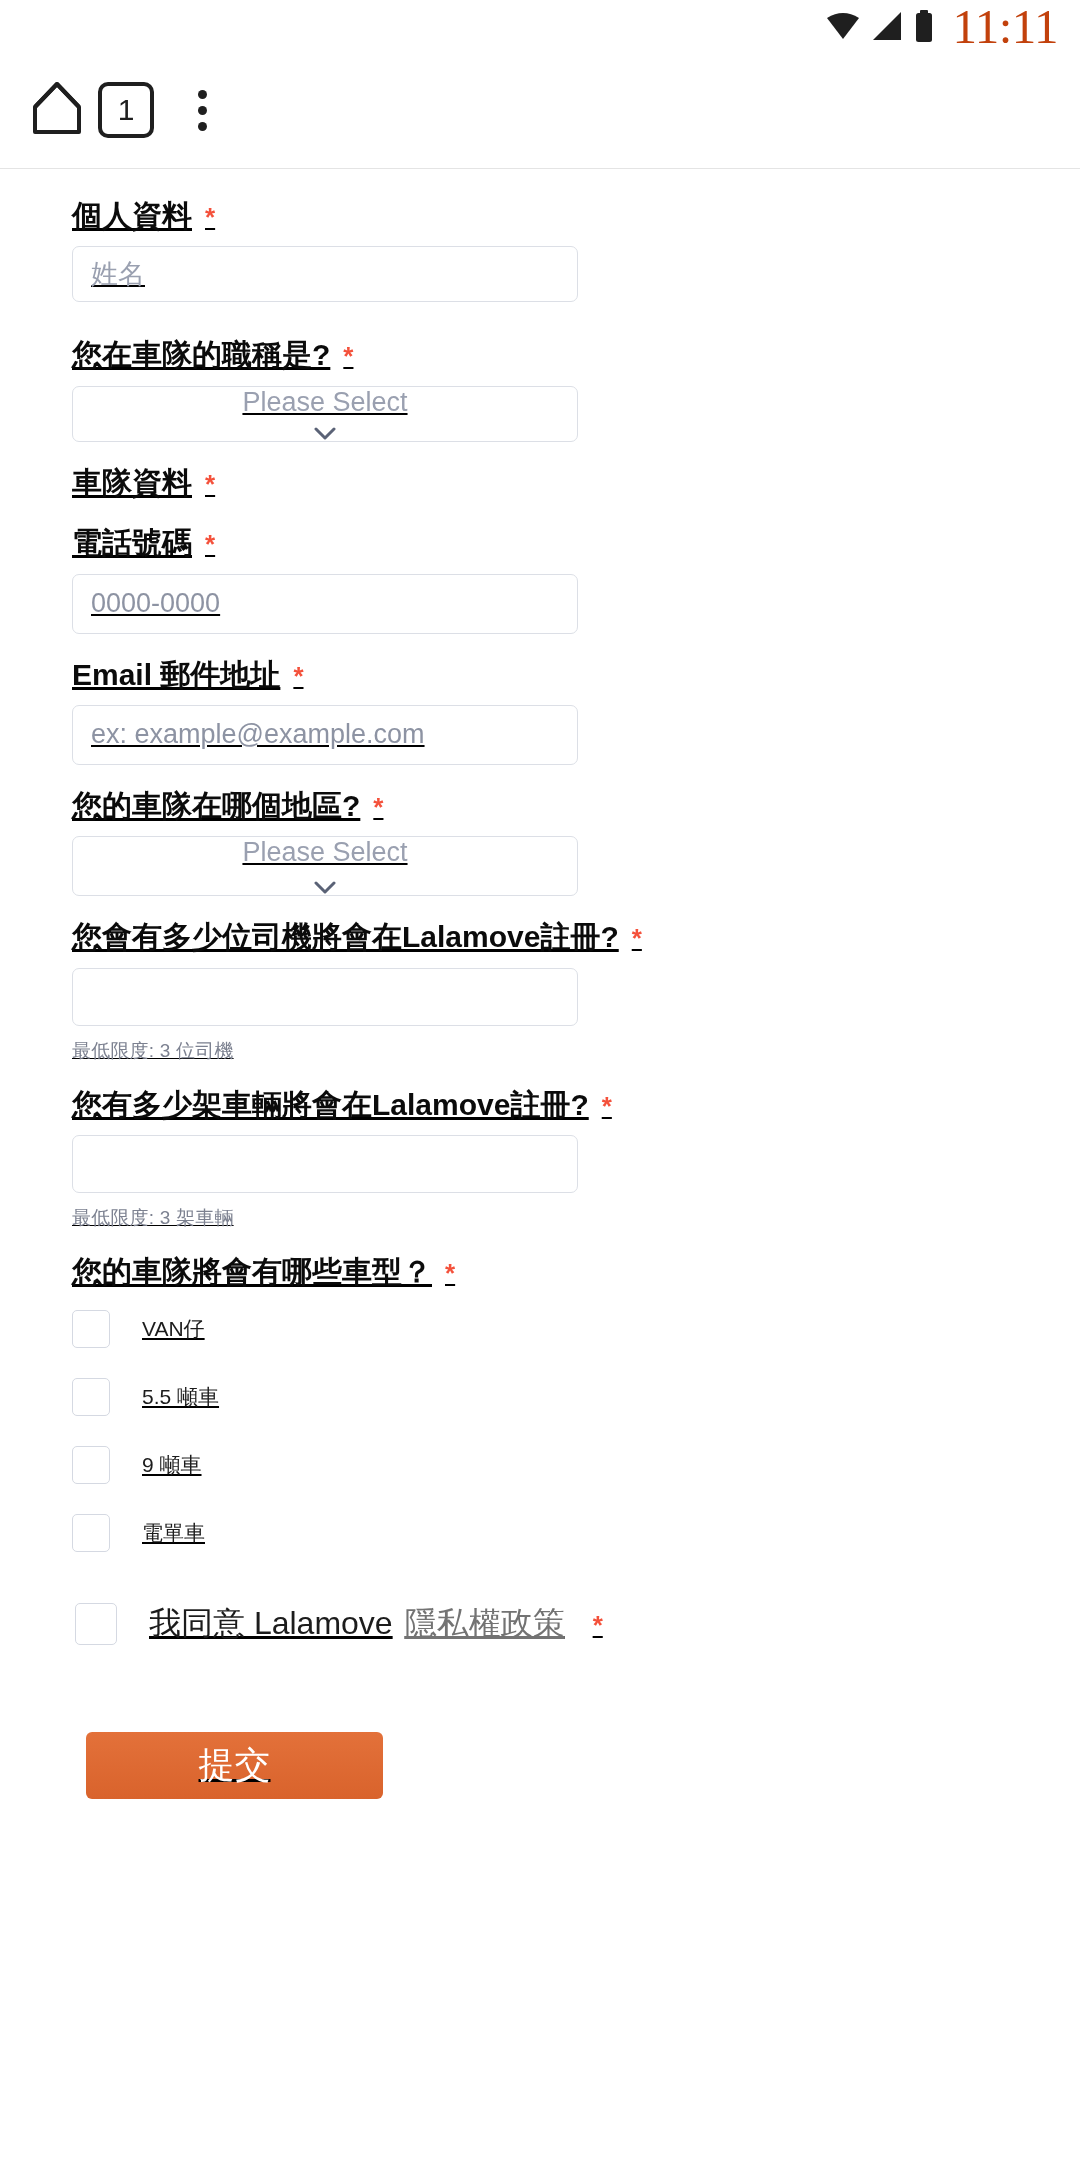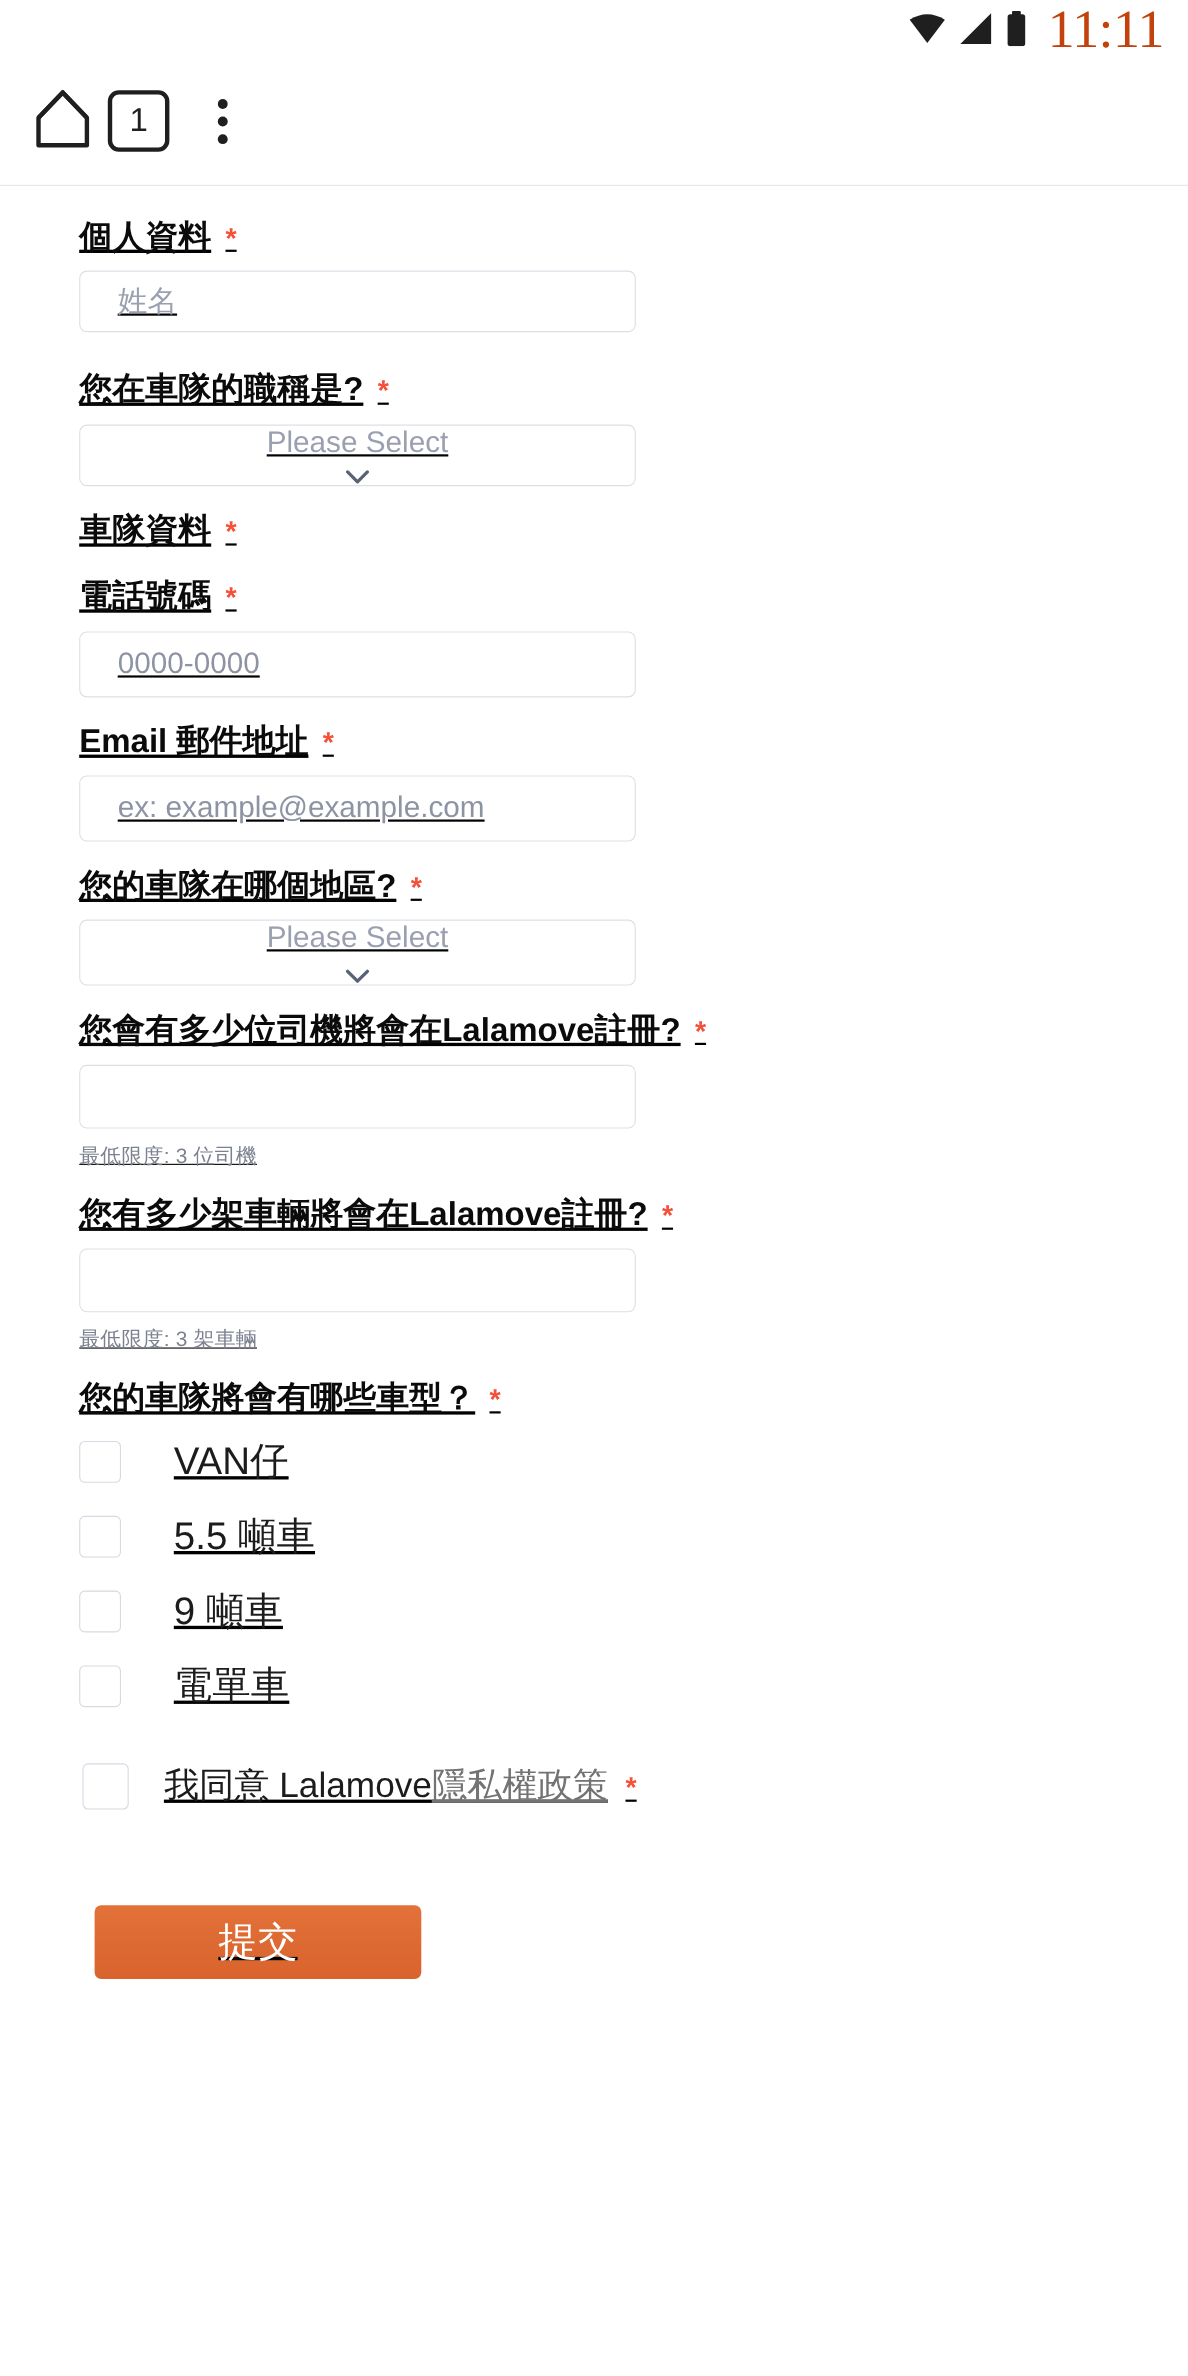--- a/index.html
+++ b/index.html
@@ -110,21 +110,21 @@
   }
 
   .control {
     margin-top: 11px;
     height: 56px;
     border: 1px solid #dcdfe6;
     border-radius: 7px;
     background: #ffffff;
     display: flex;
     align-items: center;
-    padding: 0 34px;
+    padding: 0 18px;
     width: 506px;
   }
   .control.wide { width: 506px; height: 58px; }
   .control.tall { height: 60px; }
   .control .ph {
     font-size: 27px;
     color: #9aa0b0;
     font-family: "Liberation Sans", sans-serif;
   }
   .control .ph.gray { color: #8d93a3; }
@@ -151,39 +151,39 @@
     margin-top: 6px;
   }
   .cb-box {
     width: 38px; height: 38px;
     border: 1px solid #d5d9e2;
     border-radius: 5px;
     background: #fff;
     flex: 0 0 auto;
   }
   .cb-label {
-    margin-left: 48px;
-    font-size: 35px;
+    margin-left: 32px;
+    font-size: 21px;
     color: #1c1c1c;
   }
 
   .consent-row {
     display: flex;
     align-items: center;
     padding-left: 75px;
     margin-top: 38px;
   }
   .consent-row .cb-box { width: 42px; height: 42px; }
   .consent-text {
     margin-left: 32px;
     font-size: 32px;
     color: #1c1c1c;
     display: flex;
     align-items: baseline;
-    gap: 0;
+    gap: 12px;
   }
   .consent-text a {
     color: #737373;
     text-decoration: underline;
   }
   .consent-text .req {
     color: #f4513b;
     font-size: 26px;
     margin-left: 16px;
     font-weight: 700;

